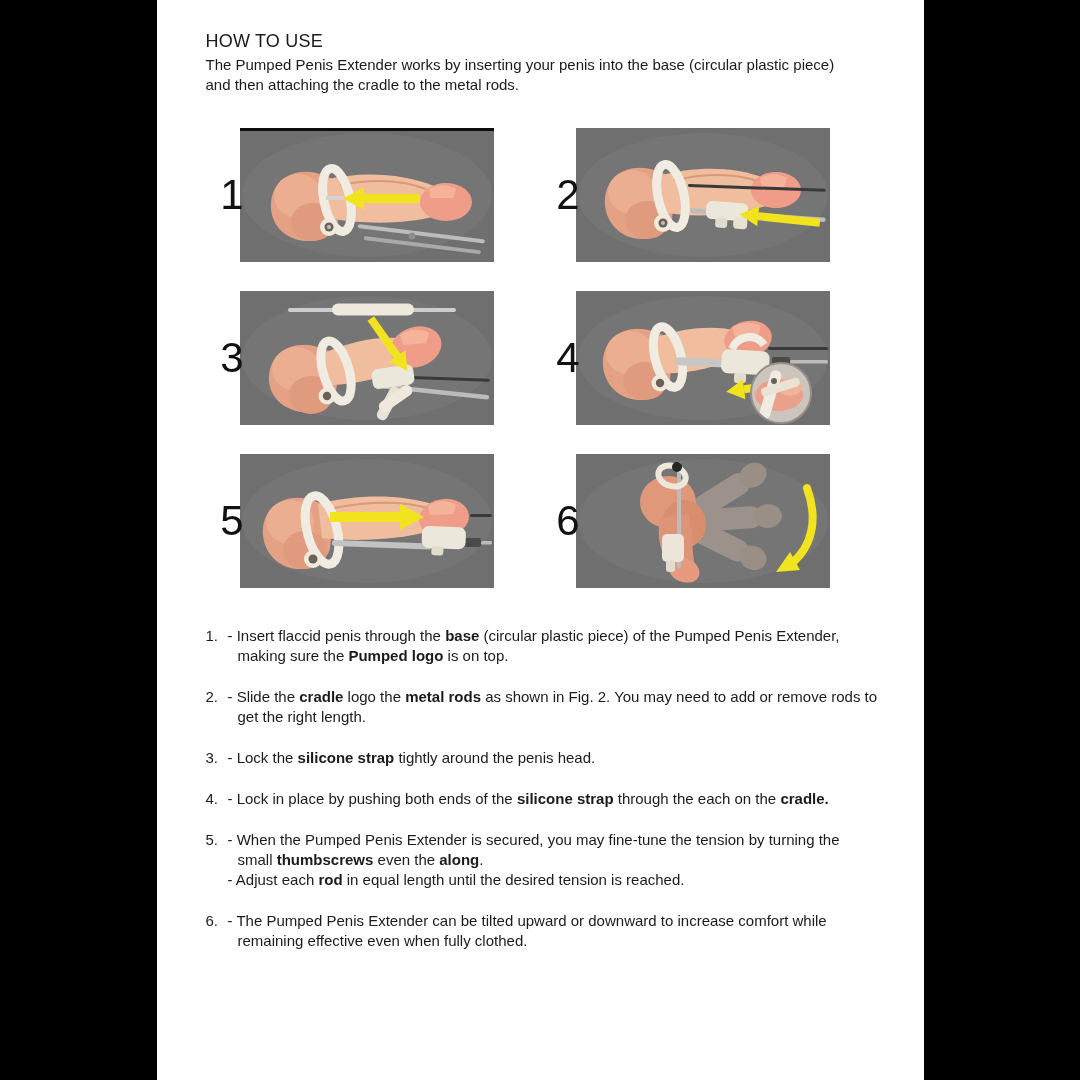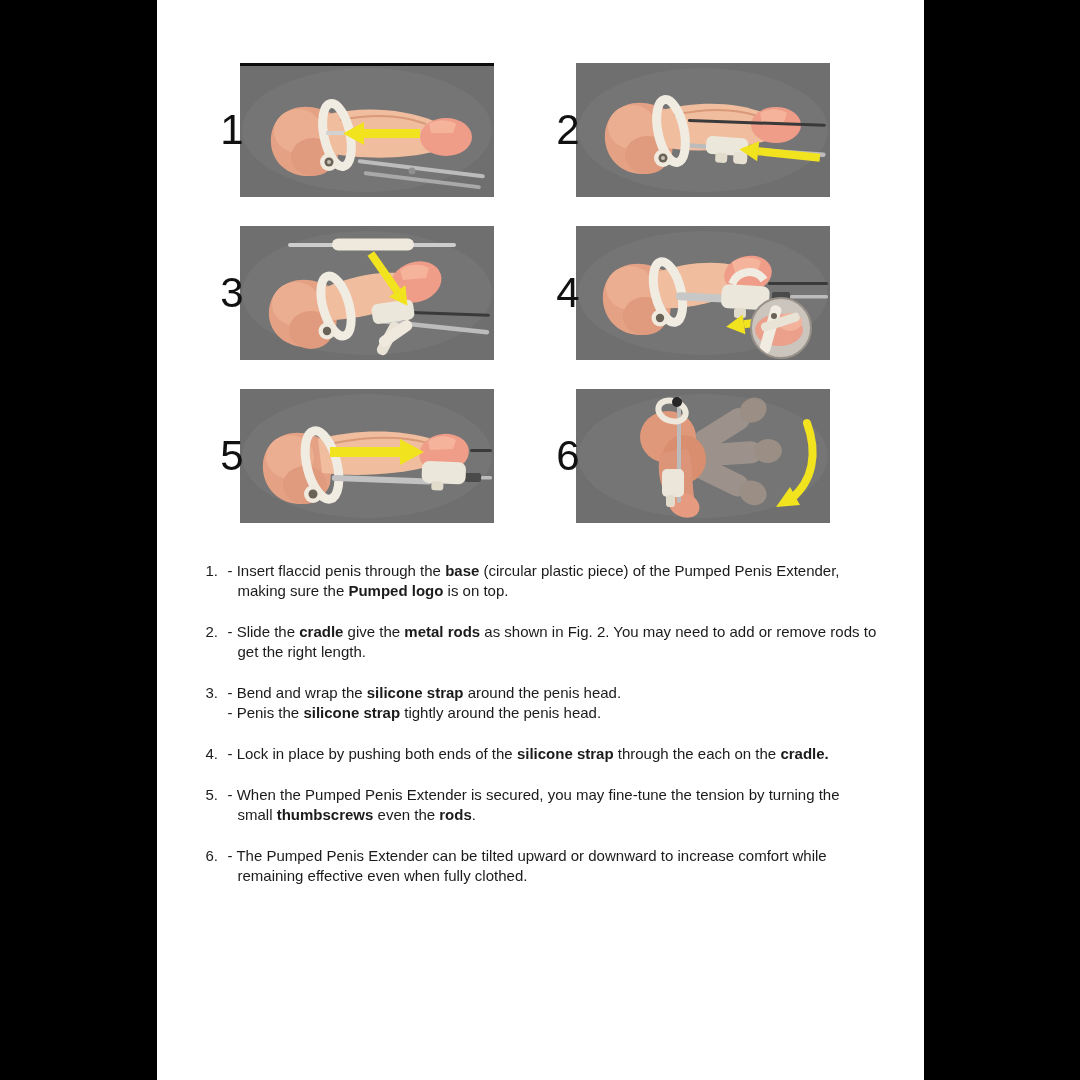--- a/index.html
+++ b/index.html
@@ -43,20 +43,22 @@
   .ins-body{width:650px;}
   .bullet{padding-left:10px;text-indent:-10px;}
   .b{font-weight:700;}
 </style>
 </head>
 <body>
 
 <div class="paper">
 
   <div class="text-col">
+    <h1 class="doc-title">HOW TO USE</h1>
+    <p class="intro">The Pumped Penis Extender works by inserting your penis into the base (circular plastic piece) and then attaching the cradle to the metal rods.</p>
   </div>
 
   <div class="figures">
 
     <div class="fig-row">
 
       <div class="fig-unit">
         <div class="fig-num">1</div>
         <svg class="fig-img" viewBox="0 0 254 134">
           <rect width="254" height="134" fill="var(--fig-bg)"></rect>
@@ -304,40 +306,40 @@
   <div class="instructions">
       <div class="ins-item">
         <div class="ins-num">1.</div>
         <div class="ins-body">
           <p class="bullet"><span>- </span><span>Insert flaccid penis through the </span><span class="b">base</span><span> (circular plastic piece) of the Pumped Penis Extender, making sure the </span><span class="b">Pumped logo</span><span> is on top.</span></p>
         </div>
       </div>
       <div class="ins-item">
         <div class="ins-num">2.</div>
         <div class="ins-body">
-          <p class="bullet"><span>- </span><span>Slide the </span><span class="b">cradle</span><span> give the </span><span class="b">metal rods</span><span> as shown in Fig. 2. You may need to add or remove rods to get the right length.</span></p>
+          <p class="bullet"><span>- </span><span>Slide the </span><span class="b">cradle</span><span> logo the </span><span class="b">metal rods</span><span> as shown in Fig. 2. You may need to add or remove rods to get the right length.</span></p>
         </div>
       </div>
       <div class="ins-item">
         <div class="ins-num">3.</div>
         <div class="ins-body">
-          <p class="bullet"><span>- </span><span>Bend and wrap the </span><span class="b">silicone strap</span><span> around the penis head.</span></p>
-          <p class="bullet"><span>- </span><span>Penis the </span><span class="b">silicone strap</span><span> tightly around the penis head.</span></p>
+          <p class="bullet"><span>- </span><span>Lock the </span><span class="b">silicone strap</span><span> tightly around the penis head.</span></p>
         </div>
       </div>
       <div class="ins-item">
         <div class="ins-num">4.</div>
         <div class="ins-body">
           <p class="bullet"><span>- </span><span>Lock in place by pushing both ends of the </span><span class="b">silicone strap</span><span> through the each on the </span><span class="b">cradle.</span></p>
         </div>
       </div>
       <div class="ins-item">
         <div class="ins-num">5.</div>
         <div class="ins-body">
-          <p class="bullet"><span>- </span><span>When the Pumped Penis Extender is secured, you may fine-tune the tension by turning the small </span><span class="b">thumbscrews</span><span> even the </span><span class="b">rods</span><span>.</span></p>
+          <p class="bullet"><span>- </span><span>When the Pumped Penis Extender is secured, you may fine-tune the tension by turning the small </span><span class="b">thumbscrews</span><span> even the </span><span class="b">along</span><span>.</span></p>
+          <p class="bullet"><span>- </span><span>Adjust each </span><span class="b">rod</span><span> in equal length until the desired tension is reached.</span></p>
         </div>
       </div>
       <div class="ins-item">
         <div class="ins-num">6.</div>
         <div class="ins-body">
           <p class="bullet"><span>- </span><span>The Pumped Penis Extender can be tilted upward or downward to increase comfort while remaining effective even when fully clothed.</span></p>
         </div>
       </div>
     </div>
 

